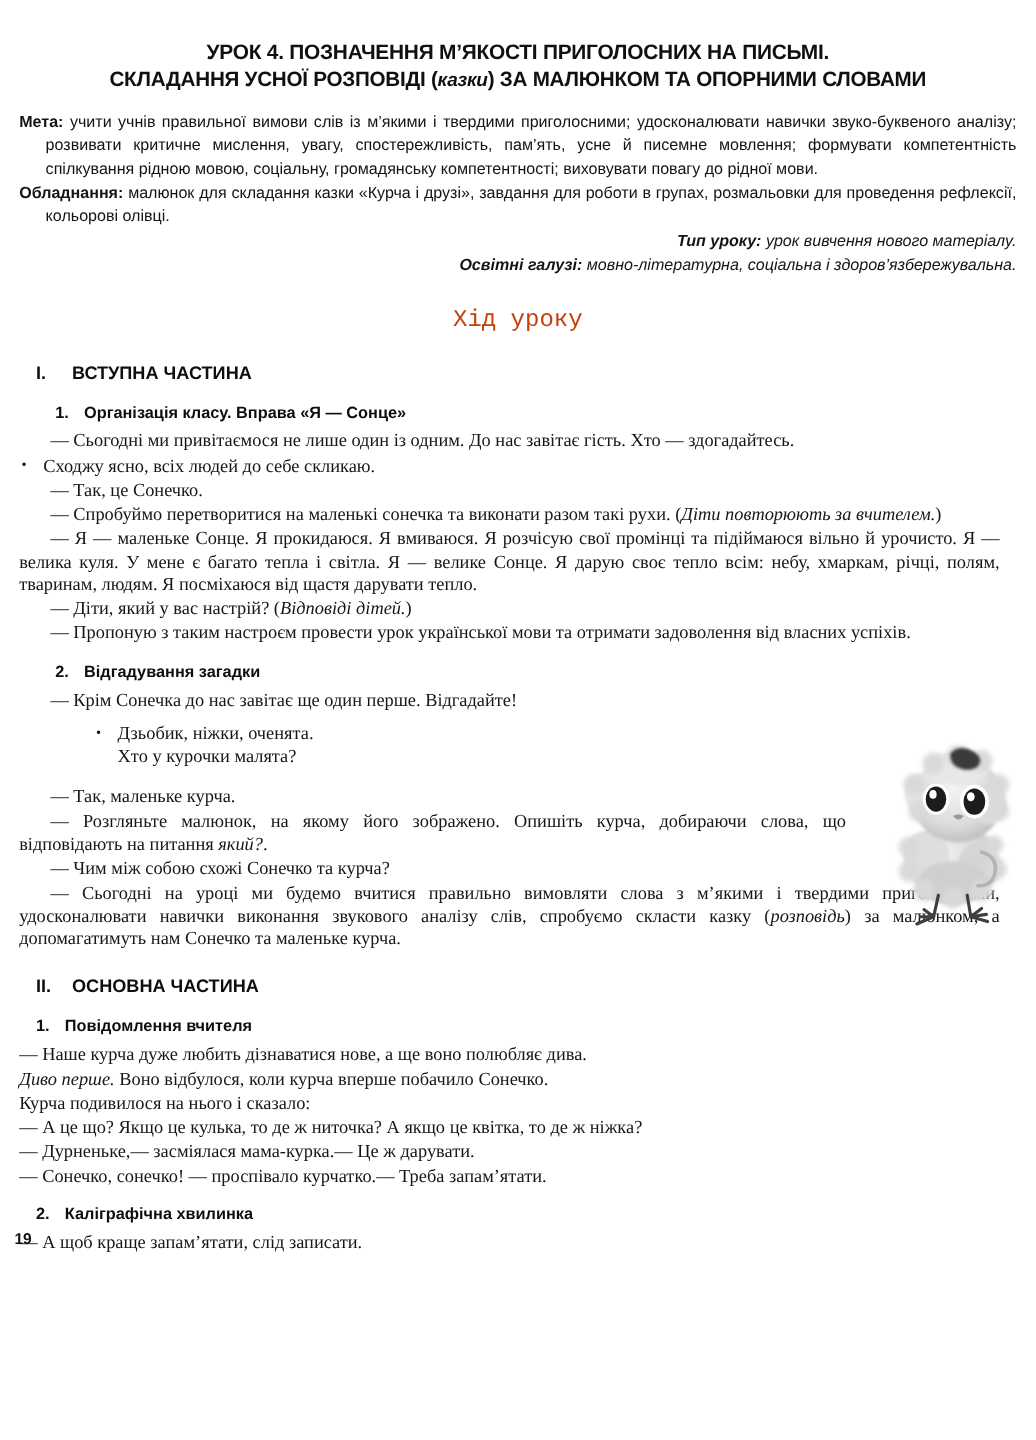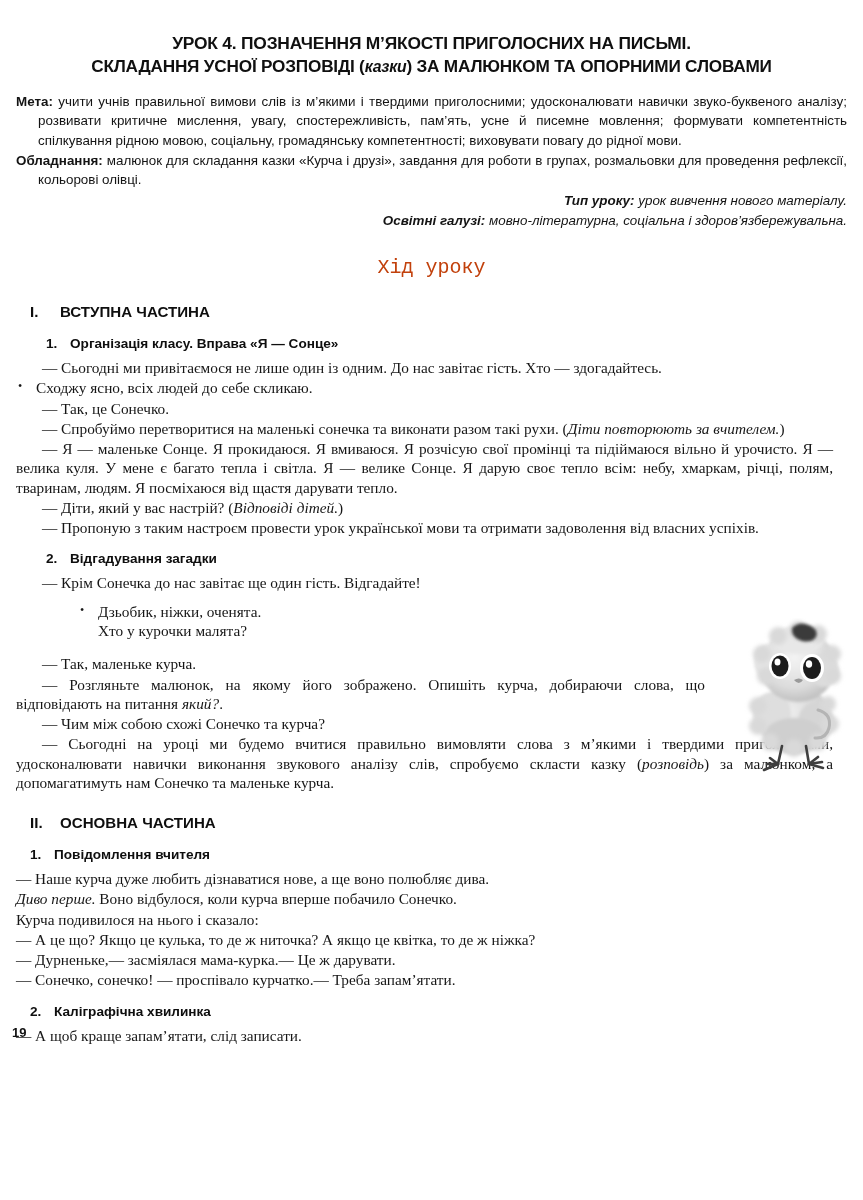--- a/index.html
+++ b/index.html
@@ -199,21 +199,21 @@
 
   <p class="body-txt ind"><span>— Діти, який у вас настрій? (</span><span class="i">Відповіді дітей.</span><span>)</span></p>
 
   <p class="body-txt ind">— Пропоную з таким настроєм провести урок української мови та отримати задоволення від власних успіхів.</p>
 
   <div class="sub-head">
     <span class="num">2.</span>
     <span>Відгадування загадки</span>
   </div>
 
-  <p class="body-txt ind">— Крім Сонечка до нас завітає ще один гість. Відгадайте!</p>
+  <p class="body-txt ind">— Крім Сонечка до нас завітає ще один перше. Відгадайте!</p>
 
   <div class="spacer-s"></div>
 
   <div class="bullet-row deep">
     <span class="dot">•</span>
     <span class="riddle-lines">
       <div>Дзьобик, ніжки, оченята.</div>
       <div>Хто у курочки малята?</div>
     </span>
   </div>

